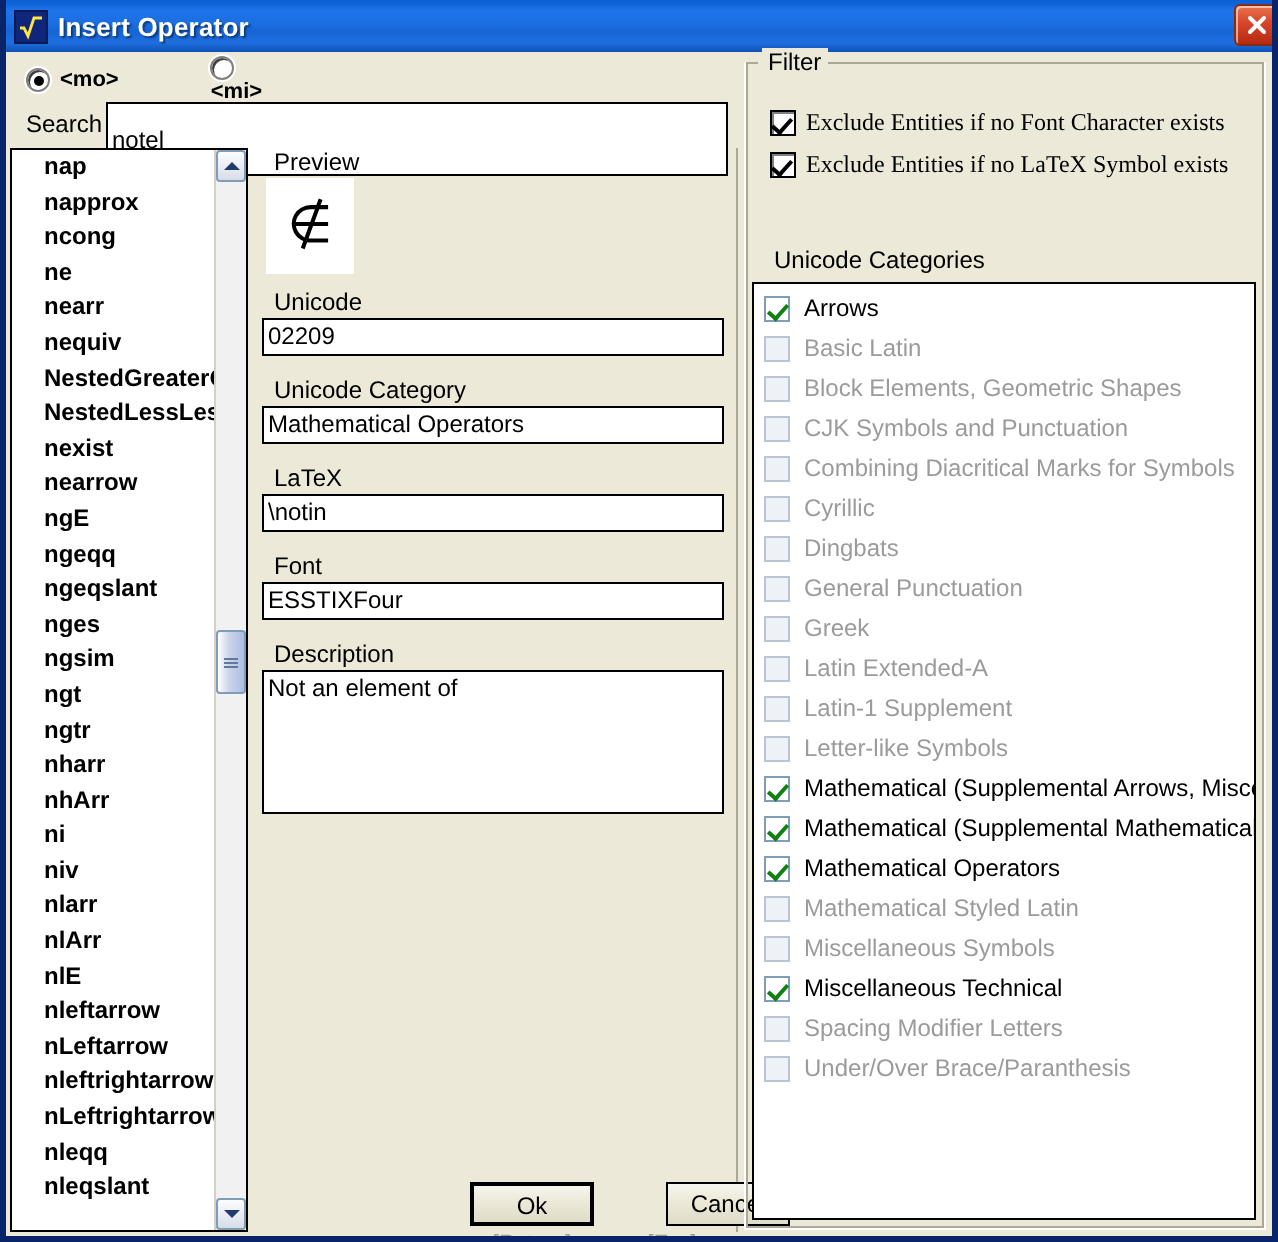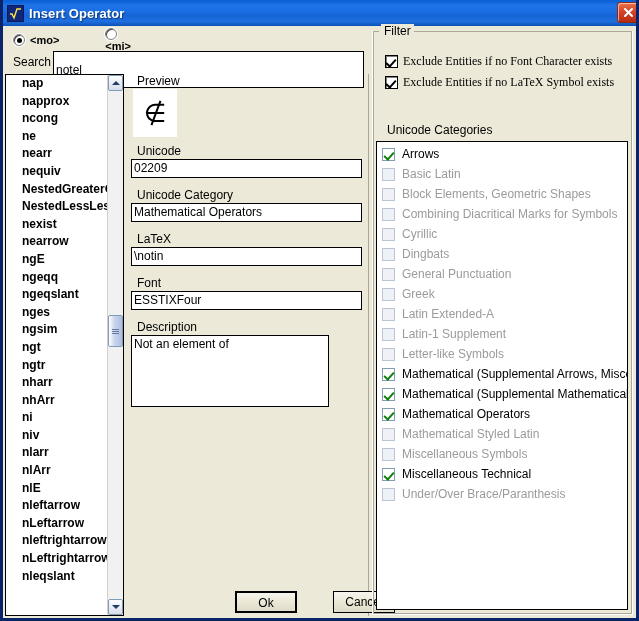--- a/index.html
+++ b/index.html
@@ -268,21 +268,21 @@
     overflow: hidden;
   }
   #preview-glyph {
     font-family: "DejaVu Sans", sans-serif;
     font-size: 26px;
     line-height: 1;
     color: #000;
   }
   .field-gap { height: 10px; }
   #description-box {
-    width: 198px;
+    width: 231px;
     height: 72px;
     box-sizing: border-box;
     border: 1px solid #000000;
     background: #ffffff;
     font-size: 12px;
     line-height: 15px;
     padding-left: 2px;
     padding-top: 1px;
     font-family: "Liberation Sans", sans-serif;
   }
@@ -523,20 +523,21 @@
           <div class="entity-item">nhArr</div>
           <div class="entity-item">ni</div>
           <div class="entity-item">niv</div>
           <div class="entity-item">nlarr</div>
           <div class="entity-item">nlArr</div>
           <div class="entity-item">nlE</div>
           <div class="entity-item">nleftarrow</div>
           <div class="entity-item">nLeftarrow</div>
           <div class="entity-item">nleftrightarrow</div>
           <div class="entity-item">nLeftrightarrow</div>
+          <div class="entity-item">nleqq</div>
           <div class="entity-item">nleqslant</div>
         </div>
       <div class="vscroll">
         <div class="sb-btn sb-up">
           <span class="arrow-gl arrow-up"></span>
         </div>
         <div class="sb-thumb grip" style="top:240px;height:32px;">
           <div>
               <i></i>
               <i></i>
@@ -611,20 +612,24 @@
           <div class="uc-item dim">
             <span class="chkbox disabled"></span>
             <span class="uc-label-txt">Basic Latin</span>
           </div>
           <div class="uc-item dim">
             <span class="chkbox disabled"></span>
             <span class="uc-label-txt">Block Elements, Geometric Shapes</span>
           </div>
           <div class="uc-item dim">
             <span class="chkbox disabled"></span>
+            <span class="uc-label-txt">CJK Symbols and Punctuation</span>
+          </div>
+          <div class="uc-item dim">
+            <span class="chkbox disabled"></span>
             <span class="uc-label-txt">Combining Diacritical Marks for Symbols</span>
           </div>
           <div class="uc-item dim">
             <span class="chkbox disabled"></span>
             <span class="uc-label-txt">Cyrillic</span>
           </div>
           <div class="uc-item dim">
             <span class="chkbox disabled"></span>
             <span class="uc-label-txt">Dingbats</span>
           </div>
@@ -667,19 +672,23 @@
           <div class="uc-item dim">
             <span class="chkbox disabled"></span>
             <span class="uc-label-txt">Miscellaneous Symbols</span>
           </div>
           <div class="uc-item">
             <span class="chkbox checked-green"></span>
             <span class="uc-label-txt">Miscellaneous Technical</span>
           </div>
           <div class="uc-item dim">
             <span class="chkbox disabled"></span>
+            <span class="uc-label-txt">Spacing Modifier Letters</span>
+          </div>
+          <div class="uc-item dim">
+            <span class="chkbox disabled"></span>
             <span class="uc-label-txt">Under/Over Brace/Paranthesis</span>
           </div>
         </div>
     </div>
 
   </div>
 </div>
 
 </body></html>

